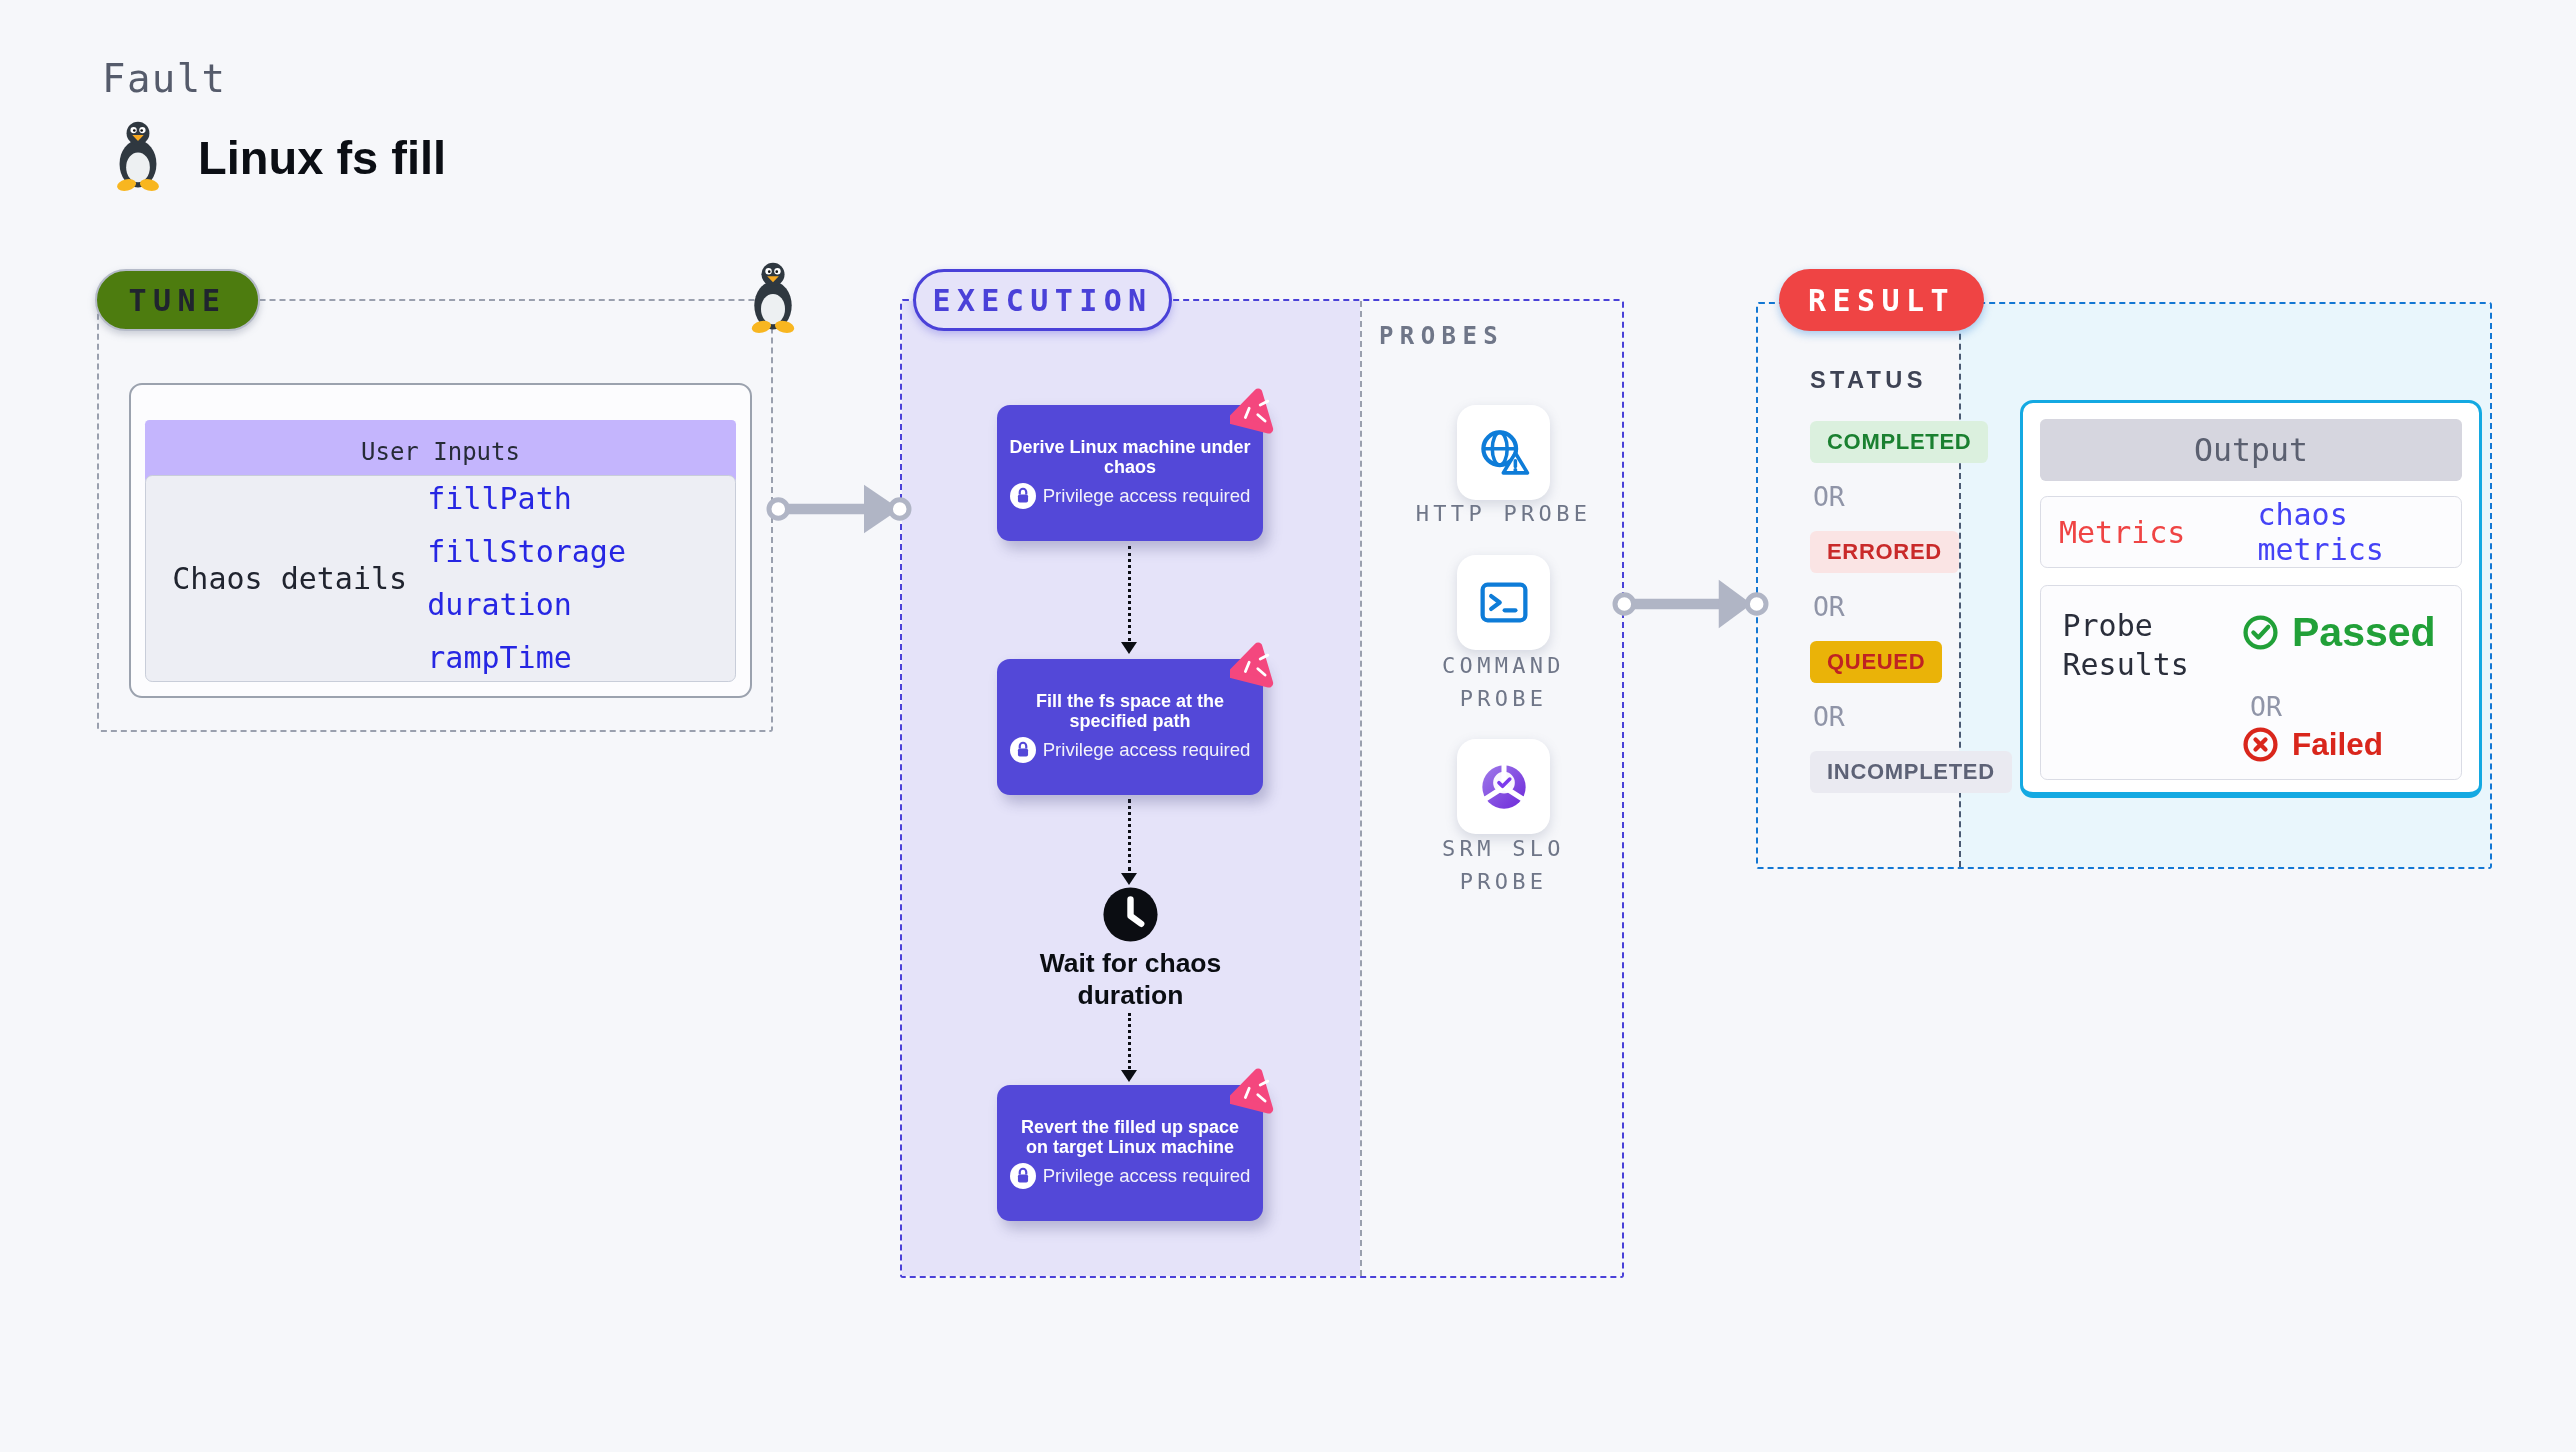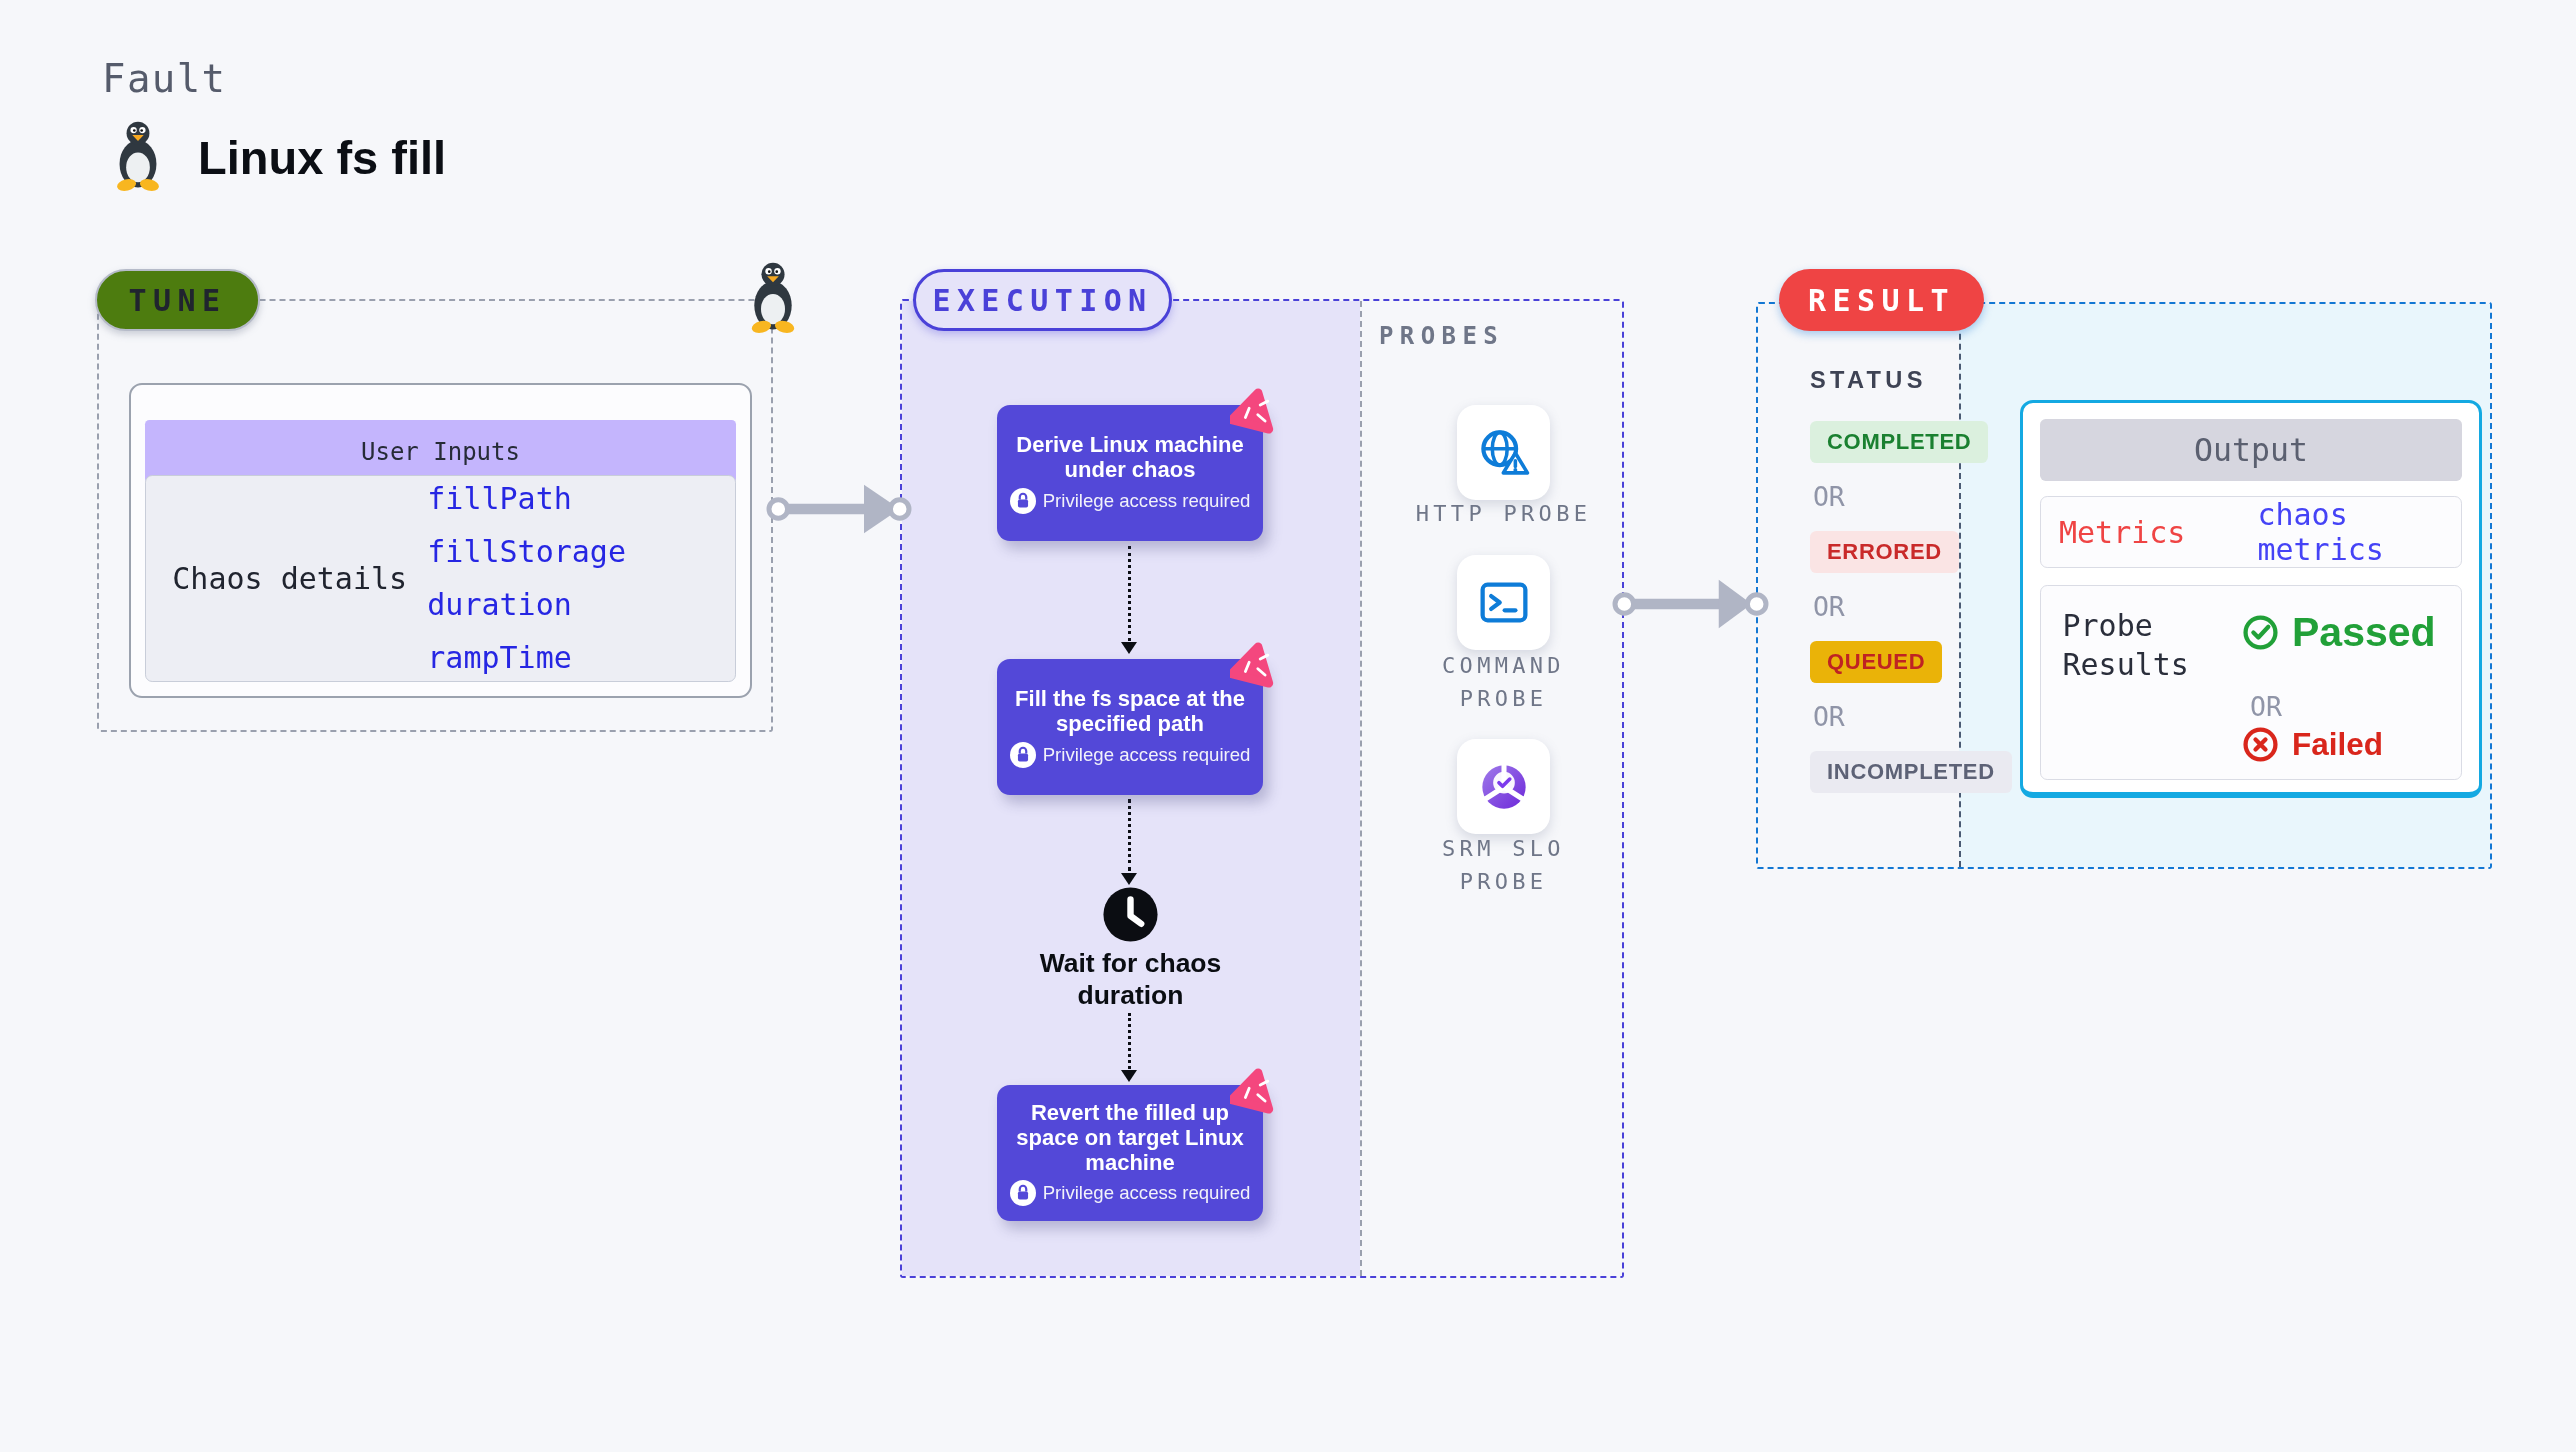--- a/index.html
+++ b/index.html
@@ -40,21 +40,21 @@
              display:flex; align-items:center; justify-content:center; font-size:24px; color:#262B37;margin-top:21px; }
   .ui-details { position:absolute; left:14.3px; top:90px; right:14.3px; bottom:14.3px; background:#EDEEF4;
                 border:1.4px solid #C8CDD9; border-radius:7.2px; }
   .ui-details-label { position:absolute; left:26px; top:50%; transform:translateY(-50%); font-size:30px; color:#20242F; }
   .ui-params { position:absolute; left:261px; top:0; bottom:0; display:flex; flex-direction:column; justify-content:center; gap:18px; }
   .ui-param { font-size:30px; color:#2626E3; cursor:pointer;margin-left:20px; }
 
   
   .step { position:absolute; left:997px; width:266px; height:136px; background:#5348D8; border-radius:13px; z-index:3;
           box-shadow:5.7px 7.2px 13px rgba(60,60,120,.28); display:flex; flex-direction:column; align-items:center; justify-content:center; }
-  .step-title { padding:0 11.5px; text-align:center; color:#FFFFFF; font-weight:bold; font-size:22px; line-height:1.14; }
+  .step-title { padding:0 11.5px; text-align:center; color:#FFFFFF; font-weight:bold; font-size:18px; line-height:1.14; }
   .step-foot { margin-top:5.7px; display:flex; align-items:center; gap:7.2px; }
   .step-foot-text { color:#F2F2FA; font-size:18.6px; }
   .chaos-burst { position:absolute; top:-17px; right:-14.3px; width:47px; height:47px; }
   .probes-title { position:absolute; left:1379px; top:322px; font-size:24px; font-weight:bold; color:#6F7688; letter-spacing:6.4px; z-index:2; }
 
   .wait-label { position:absolute; left:1000px; top:947px; width:261px; text-align:center;
                 font-size:26.5px; font-weight:bold; color:#0A0D12; line-height:1.22; white-space:pre-line; z-index:3; }
   .clock { position:absolute; left:1102px; top:886px; width:57px; height:57px; z-index:3; }
 
   .dotline { position:absolute; left:1128px; border-left:3.6px dotted #0B0E14; z-index:2; }

